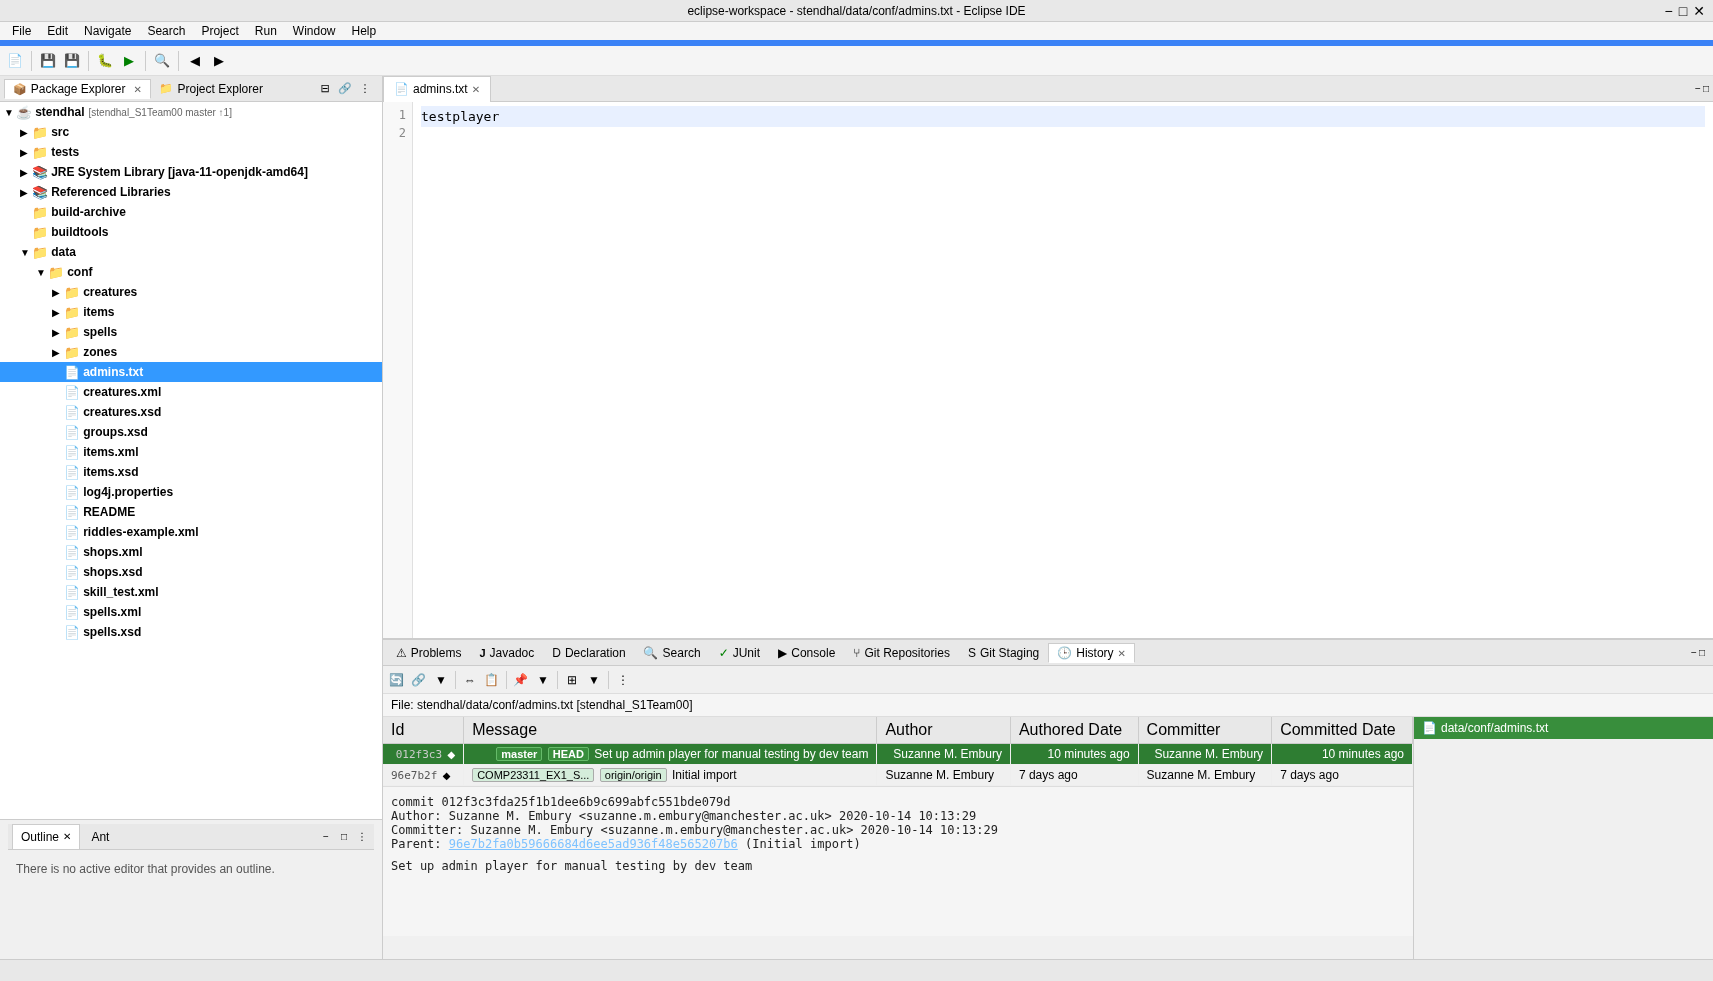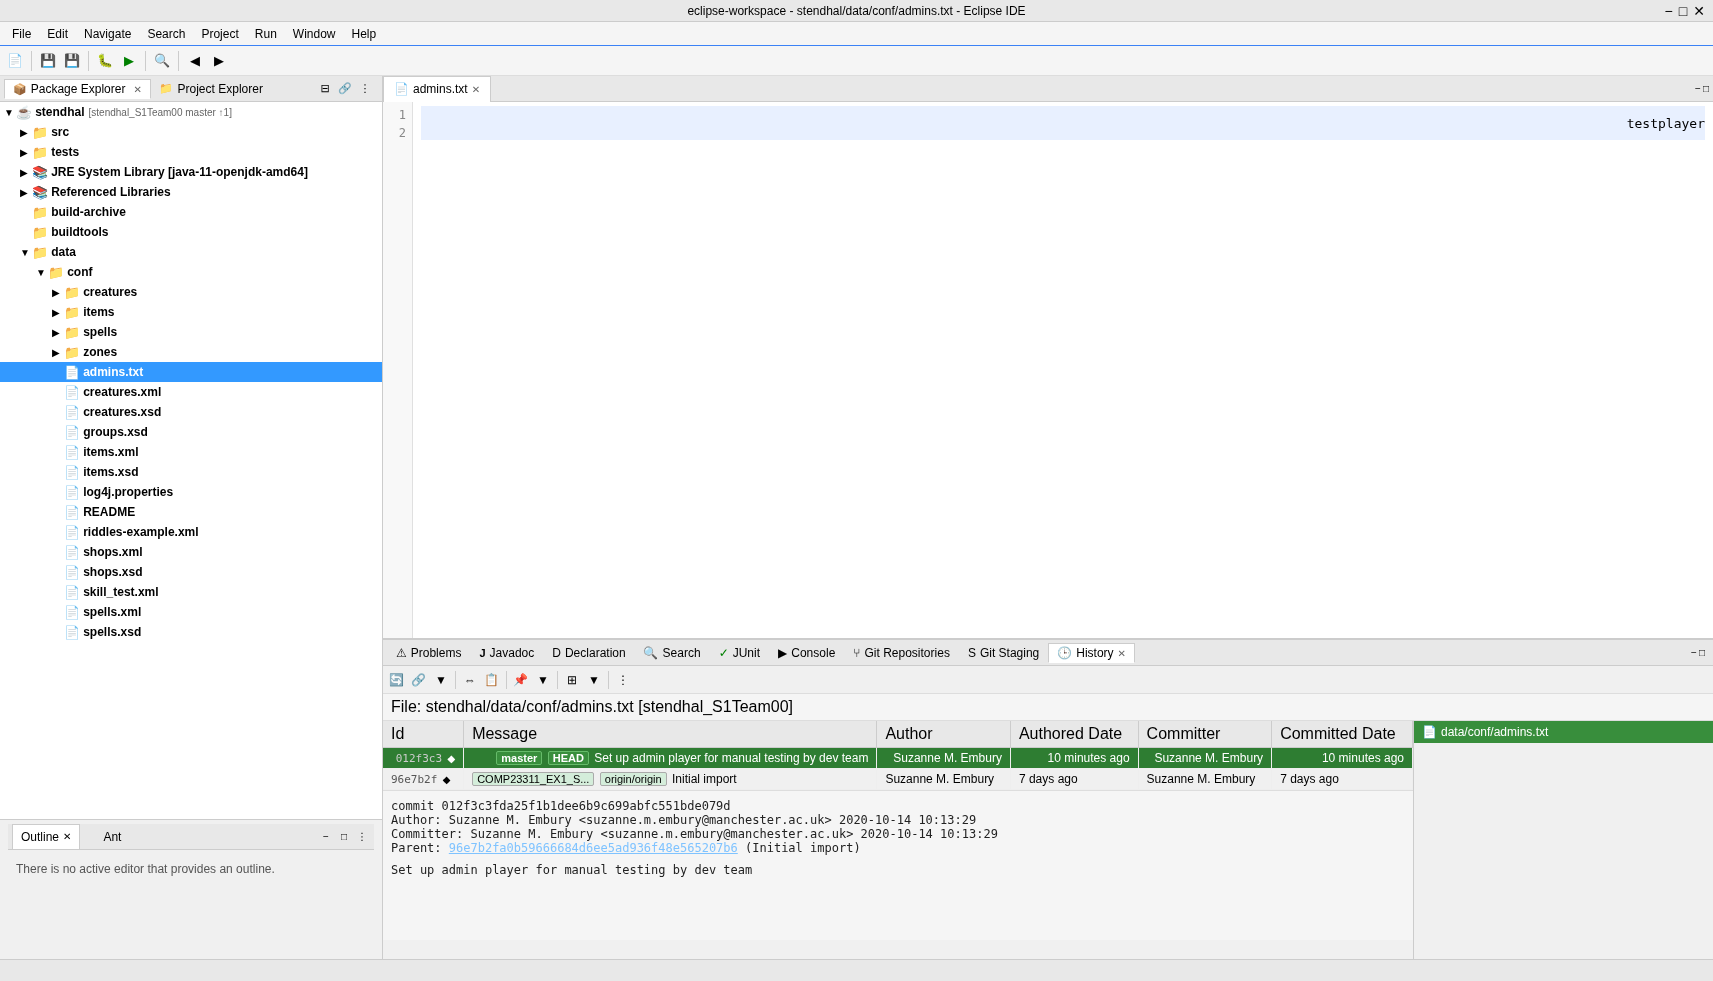--- a/index.html
+++ b/index.html
@@ -4,21 +4,21 @@
   <style>
     * { margin: 0; padding: 0; box-sizing: border-box; }
     body { font-family: 'Segoe UI', Arial, sans-serif; font-size: 12px; background: #f0f0f0; width: 1713px; height: 981px; overflow: hidden; }
     
     
     #titlebar { background: #e8e8e8; height: 22px; display: flex; align-items: center; justify-content: center; font-size: 12px; border-bottom: 1px solid #ccc; position: relative; }
     #titlebar-controls { position: absolute; right: 8px; display: flex; gap: 6px; }
     #titlebar-controls span { font-size: 14px; cursor: pointer; }
 
     
-    #menubar { background: #f5f5f5; height: 24px; display: flex; align-items: center; border-bottom: 1px solid #3b82f6; padding: 0 4px; text-align: center; }
+    #menubar { background: #f5f5f5; height: 24px; display: flex; align-items: center; border-bottom: 6px solid #3b82f6; padding: 0 4px; text-align: center; }
     .menu-item { padding: 2px 8px; font-size: 12px; cursor: pointer; }
 
     
     #toolbar { background: #f5f5f5; height: 30px; display: flex; align-items: center; border-bottom: 1px solid #ddd; padding: 0 4px; gap: 2px; }
     .tb-btn { width: 22px; height: 22px; display: flex; align-items: center; justify-content: center; cursor: pointer; border: 1px solid transparent; border-radius: 2px; font-size: 13px; }
     .tb-sep { width: 1px; height: 20px; background: #ccc; margin: 0 3px; }
 
     
     #main { display: flex; height: calc(981px - 22px - 24px - 30px - 22px); }
 
@@ -52,37 +52,37 @@
     .editor-tab { display: flex; align-items: center; gap: 4px; padding: 2px 10px; font-size: 12px; background: white; border: 1px solid #ccc; border-bottom: none; cursor: pointer; height: 26px; }
     .editor-tab-close { font-size: 10px; color: #666; }
     #editor-controls { margin-left: auto; display: flex; gap: 2px; padding-right: 4px; }
 
     
     #editor-area { flex: 1; background: white; overflow: hidden; display: flex; flex-direction: column; border-bottom: 1px solid #ccc; }
     #editor-content { flex: 1; display: flex; overflow: hidden; }
     #line-numbers { width: 30px; background: #f8f8f8; border-right: 1px solid #e0e0e0; padding: 4px 2px; font-family: monospace; font-size: 12px; color: #888; text-align: right; }
     .line-num { height: 18px; display: flex; align-items: center; justify-content: flex-end; padding-right: 4px; }
     #code-area { flex: 1; padding: 4px 8px; font-family: monospace; font-size: 13px; overflow: auto; }
-    .code-line { height: 34px; display: flex; align-items: center; justify-content: flex-end; }
+    .code-line { height: 21px; display: flex; align-items: center; }
     .code-line.highlighted { background: #e8f0ff; }
 
     
     #bottom-panel { height: 320px; display: flex; flex-direction: column; border-top: 1px solid #ccc; }
     #bottom-tabs { background: #e8e8e8; border-bottom: 1px solid #ccc; height: 26px; display: flex; align-items: center; padding: 0 4px; }
     .bottom-tab { display: flex; align-items: center; gap: 4px; padding: 2px 8px; font-size: 12px; cursor: pointer; border: 1px solid transparent; }
     .bottom-tab.active { background: white; border-color: #ccc; border-bottom-color: white; margin-bottom: -1px; }
     .bottom-tab-close { font-size: 10px; color: #666; }
     #bottom-controls { margin-left: auto; display: flex; gap: 2px; padding-right: 4px; }
 
     #history-content { flex: 1; display: flex; flex-direction: column; overflow: hidden; }
     #history-toolbar { background: #f0f0f0; border-bottom: 1px solid #ddd; height: 28px; display: flex; align-items: center; padding: 0 4px; gap: 2px; }
     .hist-btn { width: 20px; height: 20px; display: flex; align-items: center; justify-content: center; cursor: pointer; font-size: 12px; border: 1px solid transparent; }
     .hist-sep { width: 1px; height: 18px; background: #ccc; margin: 0 2px; }
 
-    #history-file-label { background: #f5f5f5; padding: 4px 8px; font-size: 16px; border-bottom: 1px solid #ddd; }
+    #history-file-label { background: #f5f5f5; padding: 4px 8px; font-size: 12px; border-bottom: 1px solid #ddd; }
 
     #history-table-container { display: flex; flex: 1; overflow: hidden; }
     #history-table-left { flex: 1; overflow: auto; }
     #history-table-right { width: 300px; border-left: 1px solid #ccc; }
 
     table { width: 100%; border-collapse: collapse; }
     thead { background: #e8e8e8; position: sticky; top: 0; }
     th { padding: 4px 8px; text-align: left; font-size: 16px; font-weight: normal; border-right: 1px solid #ccc; border-bottom: 1px solid #ccc; white-space: nowrap; }
     td { padding: 3px 8px; font-size: 12px; border-right: 1px solid #eee; border-bottom: 1px solid #eee; white-space: nowrap; }
     tr.selected td { background: #2e7d32 !important; color: white; text-align: right; }
@@ -301,21 +301,21 @@
         <span class="tree-label">spells.xml</span>
       </div>
       <div class="tree-item" style="padding-left:52px;">
         <span class="tree-arrow"> </span>
         <span class="tree-icon">📄</span>
         <span class="tree-label">spells.xsd</span>
       </div>
     </div>
 
     <div id="outline-panel" style="height:140px; border-top:1px solid #ccc; background:#f0f0f0;">
-      <div id="outline-tabs" style="display:flex; border-bottom:1px solid #ccc; background:#e8e8e8; height:26px; align-items:center; padding:0 4px; gap:14px;">
+      <div id="outline-tabs" style="display:flex; border-bottom:1px solid #ccc; background:#e8e8e8; height:26px; align-items:center; padding:0 4px; gap:2px;">
         <div class="outline-tab active" style="padding:2px 8px; font-size:12px; background:white; border:1px solid #ccc; height:26px; display:flex; align-items:center;">
           <span>Outline</span>
           <span style="margin-left:4px; font-size:10px;">✕</span>
         </div>
         <div class="outline-tab" style="padding:2px 8px; font-size:12px; display:flex; align-items:center; height:26px;">
           <span>Ant</span>
         </div>
         <div style="margin-left:auto; display:flex; gap:2px;">
           <div style="width:16px; height:16px; display:flex; align-items:center; justify-content:center; font-size:10px; cursor:pointer;">−</div>
           <div style="width:16px; height:16px; display:flex; align-items:center; justify-content:center; font-size:10px; cursor:pointer;">□</div>

